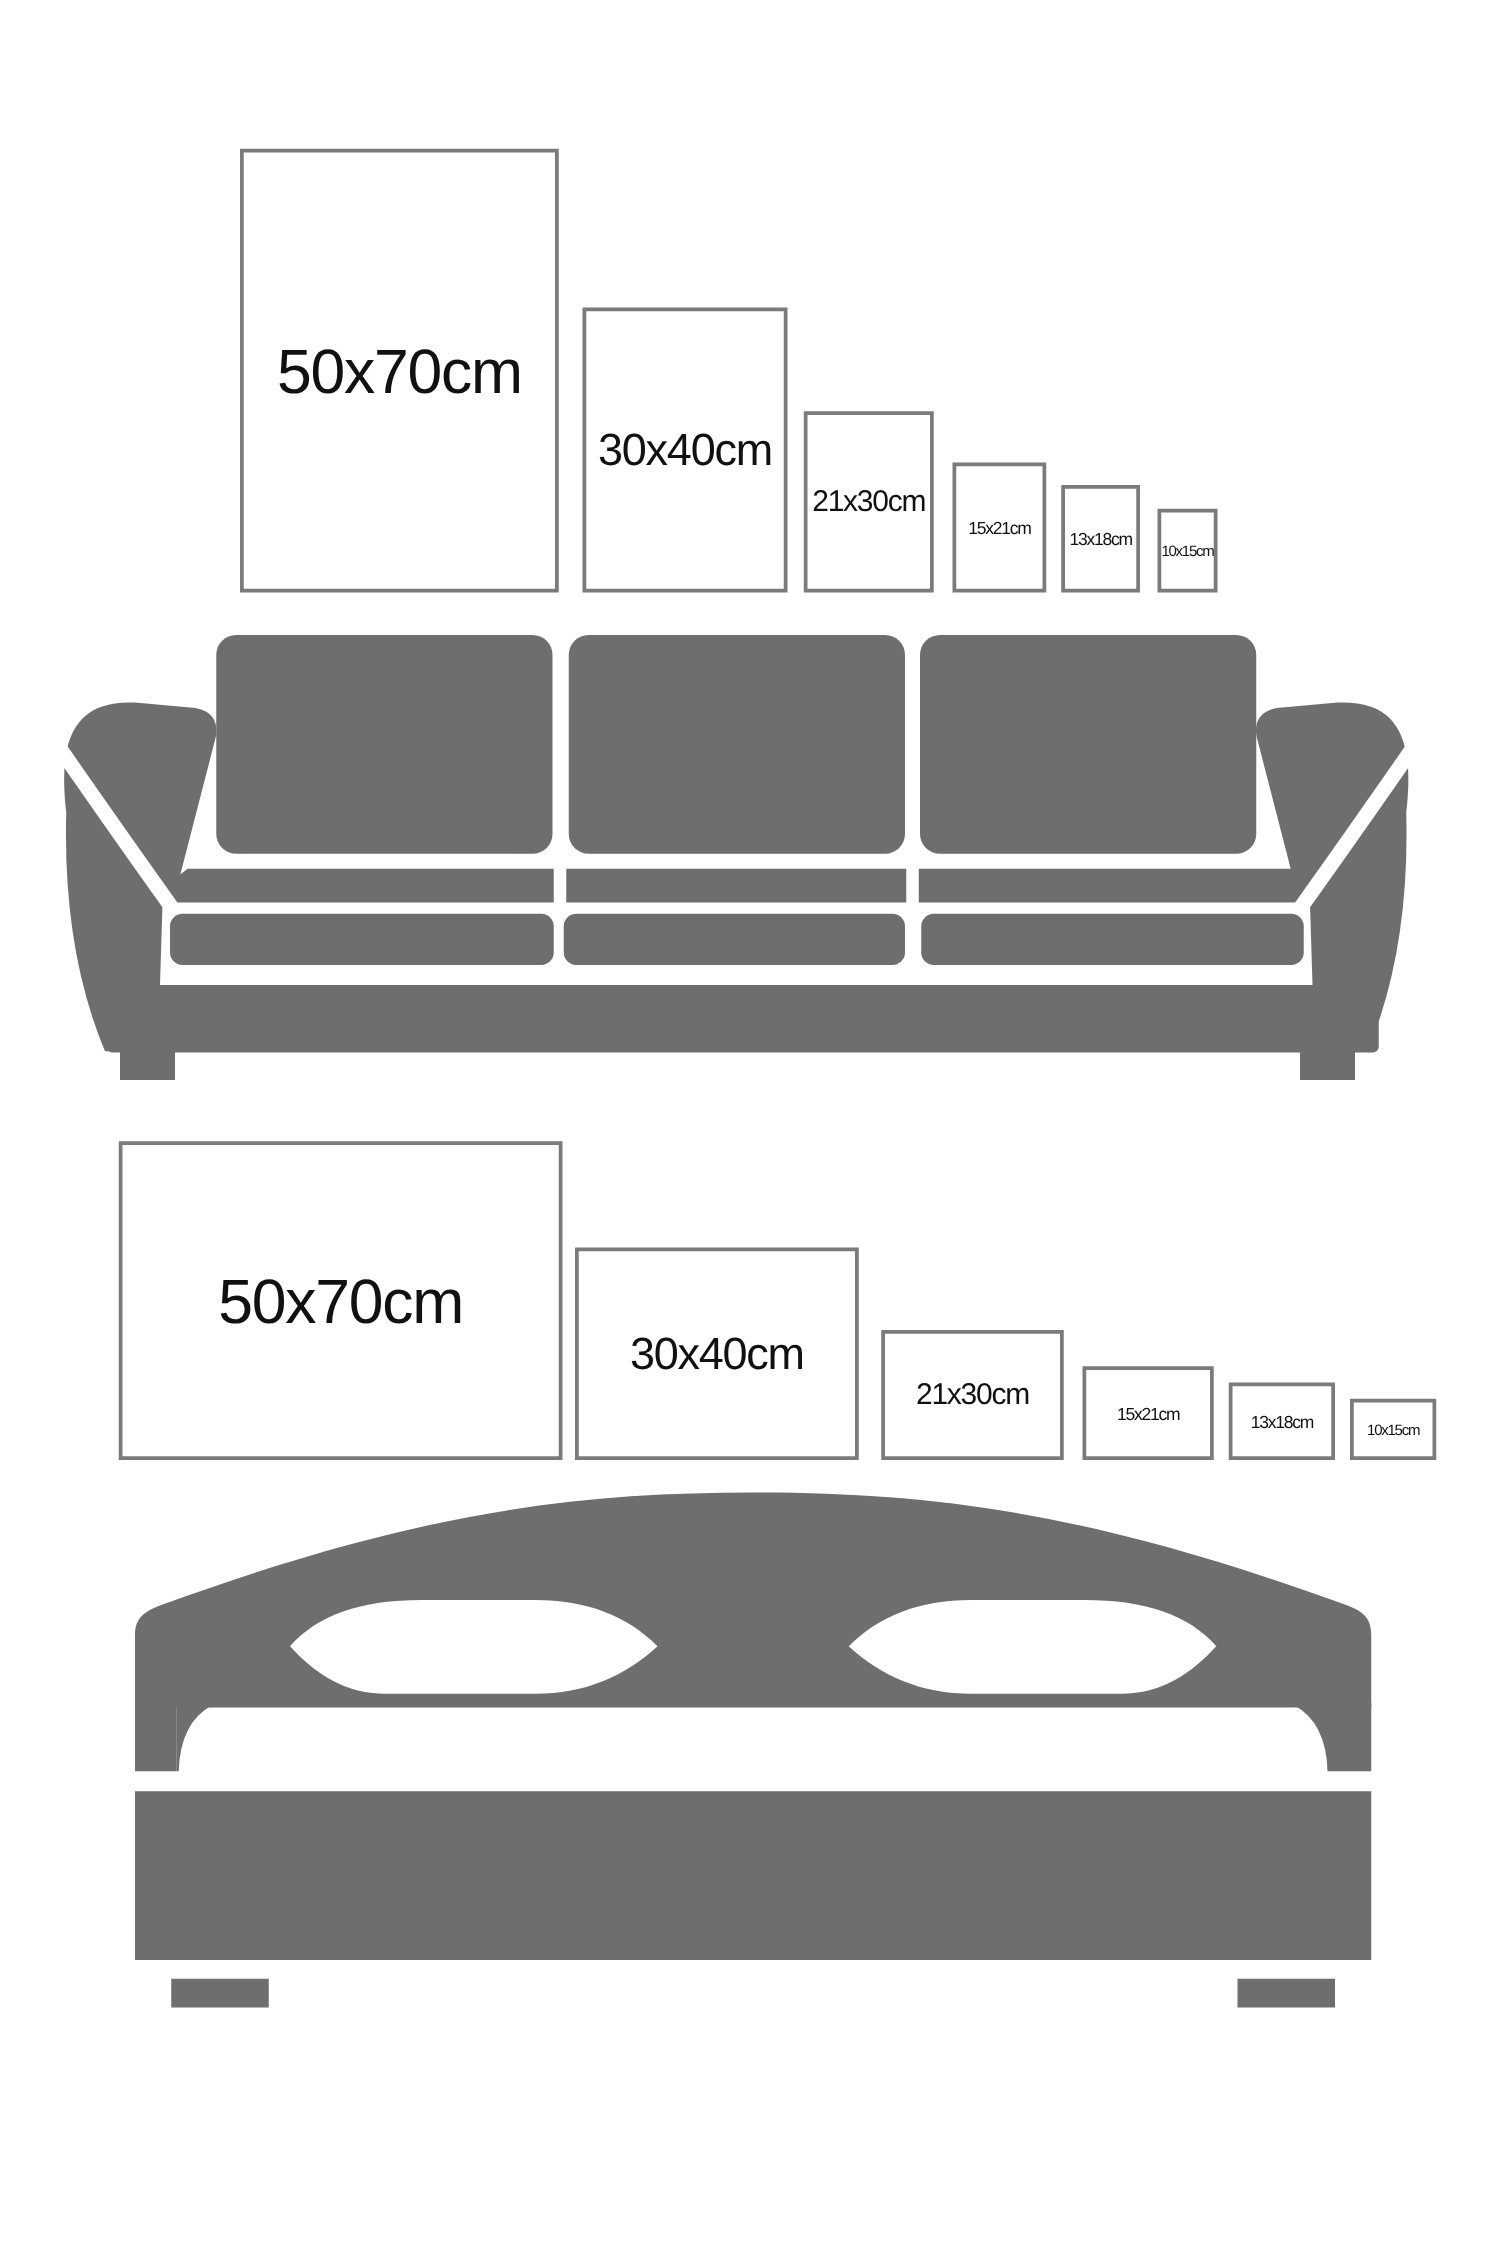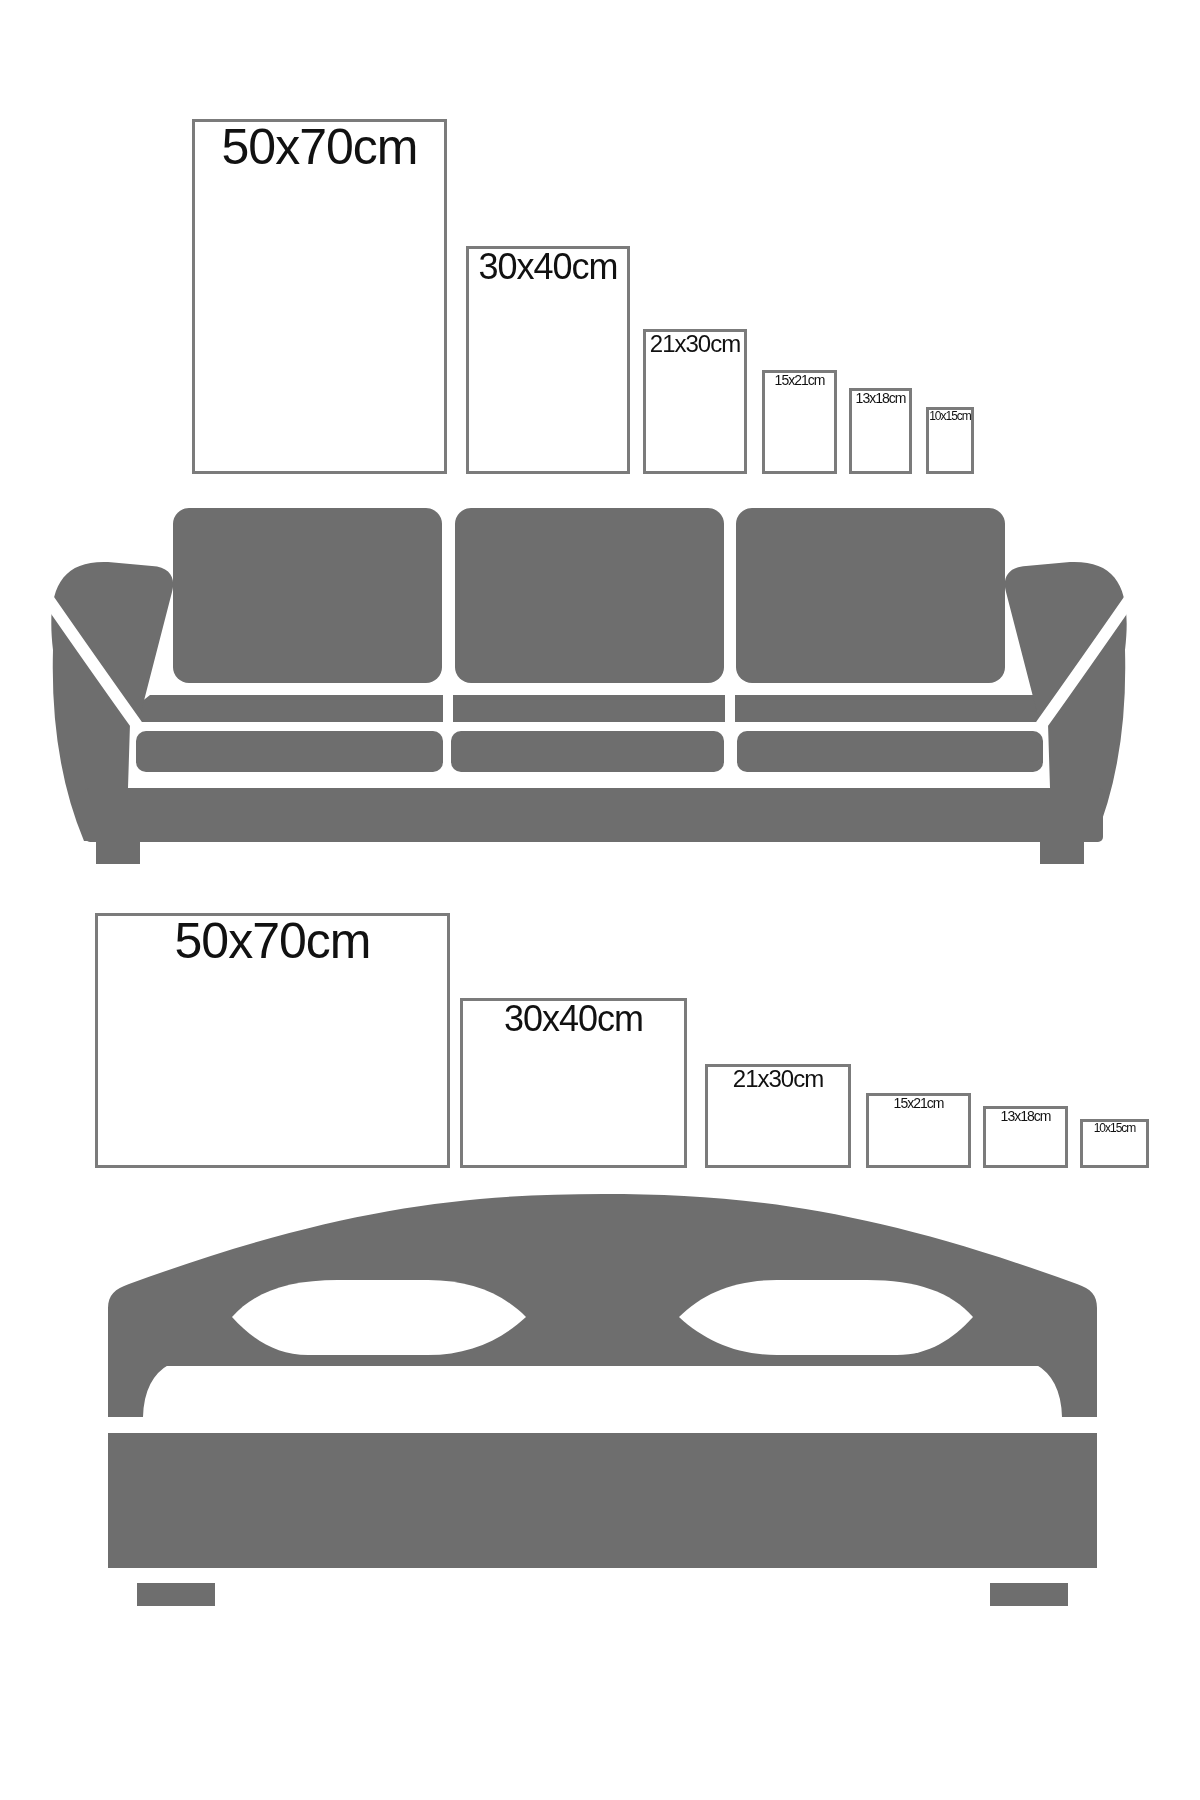--- a/index.html
+++ b/index.html
@@ -6,21 +6,21 @@
   body{
     width:1200px;height:1800px;position:relative;
     background:var(--bg,#ffffff);
     font-family:"Liberation Sans", sans-serif;
     overflow:hidden;
   }
   .frame{
     position:absolute;box-sizing:border-box;
     background:var(--frame-fill,#fff);
     border:3px solid var(--frame-border,#7b7b7b);
-    display:flex;align-items:flex-start;justify-content:center;
+    display:flex;align-items:center;justify-content:center;
   }
   .frame .size-label{
     color:var(--label,#111);
     letter-spacing:-1px;
     white-space:nowrap;
     line-height:1;
   }
   
   .f-p1{left:192px;top:119px;width:255px;height:355px;font-size:50px;}
   .f-p2{left:466px;top:246px;width:164px;height:228px;font-size:36px;}

